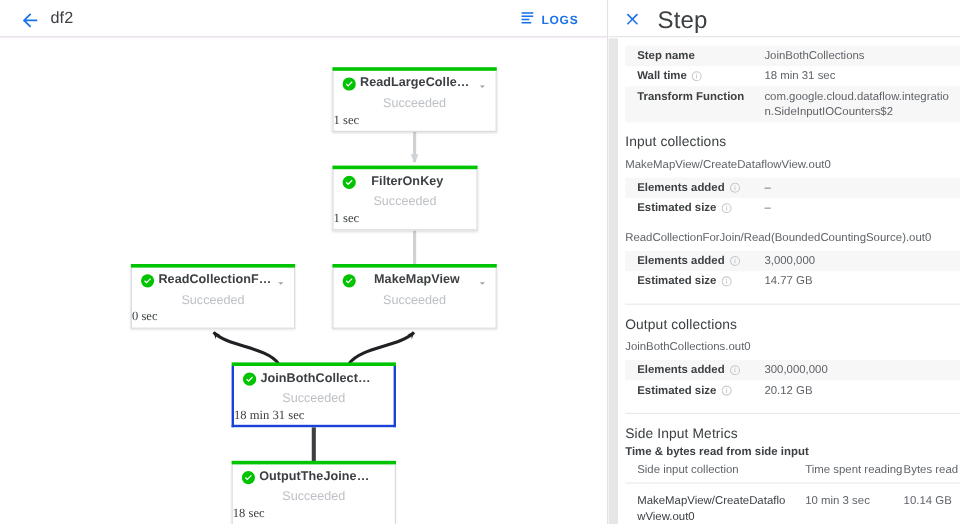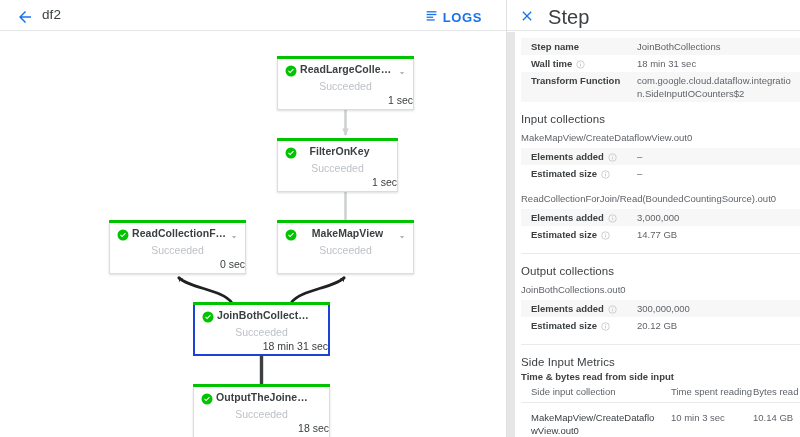--- a/index.html
+++ b/index.html
@@ -38,21 +38,21 @@
     letter-spacing: .1px;
     white-space: nowrap;
   }
   #logs-btn {
     position: absolute; right: 24px; top: 8px;
     display: flex; align-items: center; gap: 5px;
     cursor: pointer;
   }
   #logs-btn .logs-icon { display:block; }
   #logs-label {
-    font-size: 13px; font-weight: 700; letter-spacing: .6px;
+    font-size: 10px; font-weight: 700; letter-spacing: .6px;
     color: #1a73e8;
   }
 
   
   #graph {
     position: absolute; left: 0; top: 31px;
     width: 506px; height: 406px;
     background: #ffffff;
     overflow: hidden;
   }
@@ -98,23 +98,24 @@
     position: absolute; right: 6px; top: 50%;
     transform: translateY(-50%);
     width: 10px; height: 10px; cursor: pointer;
   }
   .node-status {
     text-align: center;
     font-size: 10.5px; color: #bdc1c6;
     line-height: 14px;
   }
   .node-time {
-    text-align: right;
+    text-align: left;
     font-size: 10.5px; color: #3c4043;
     line-height: 15px;
+    font-family: Liberation Serif, serif;
   }
 
   
   #splitter {
     position: absolute; left: 506px; top: 0;
     width: 1px; height: 437px;
     background: #e0e0e0;
   }
 
   

